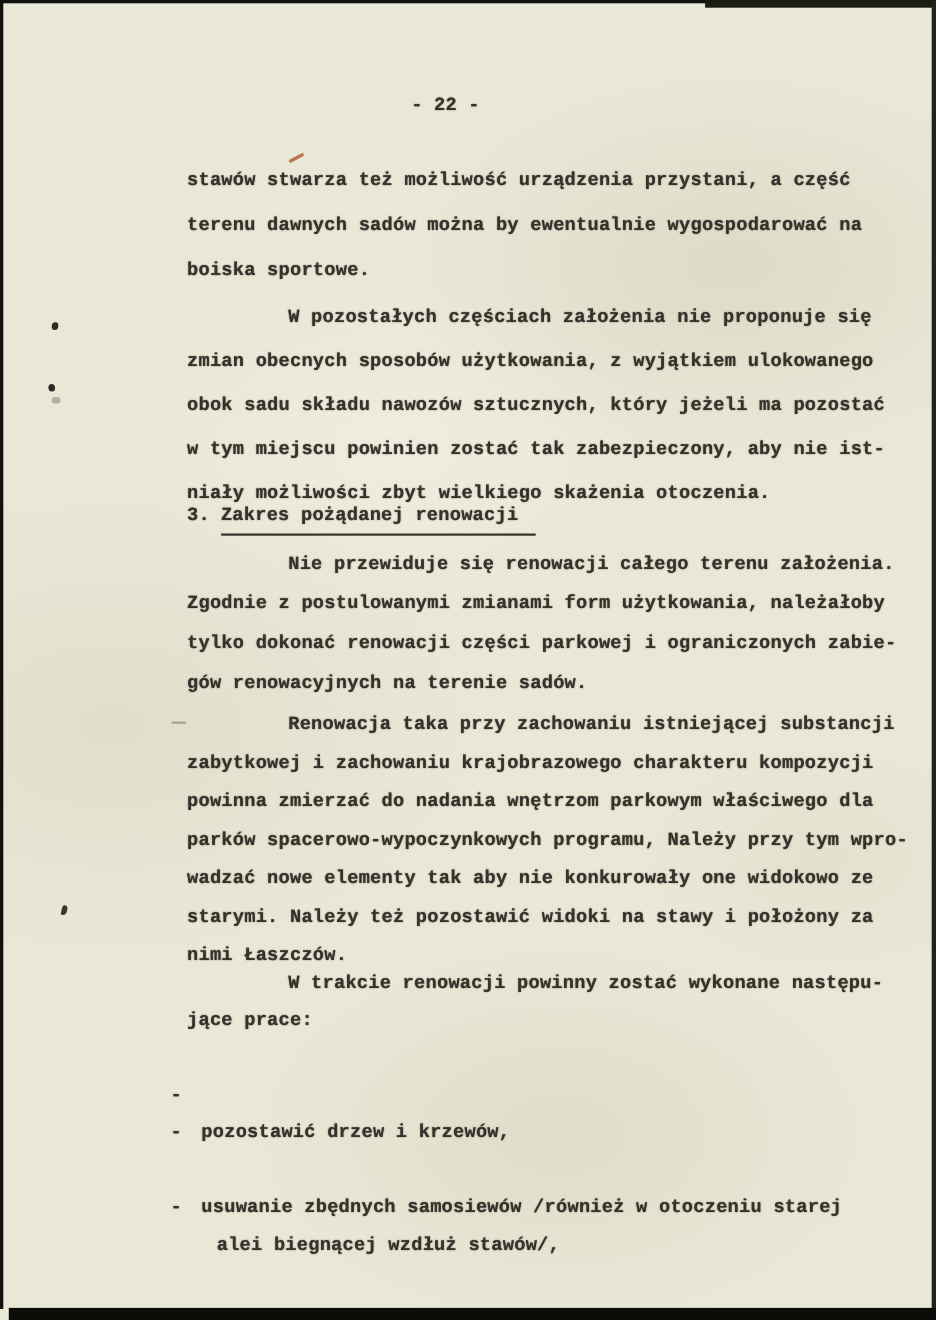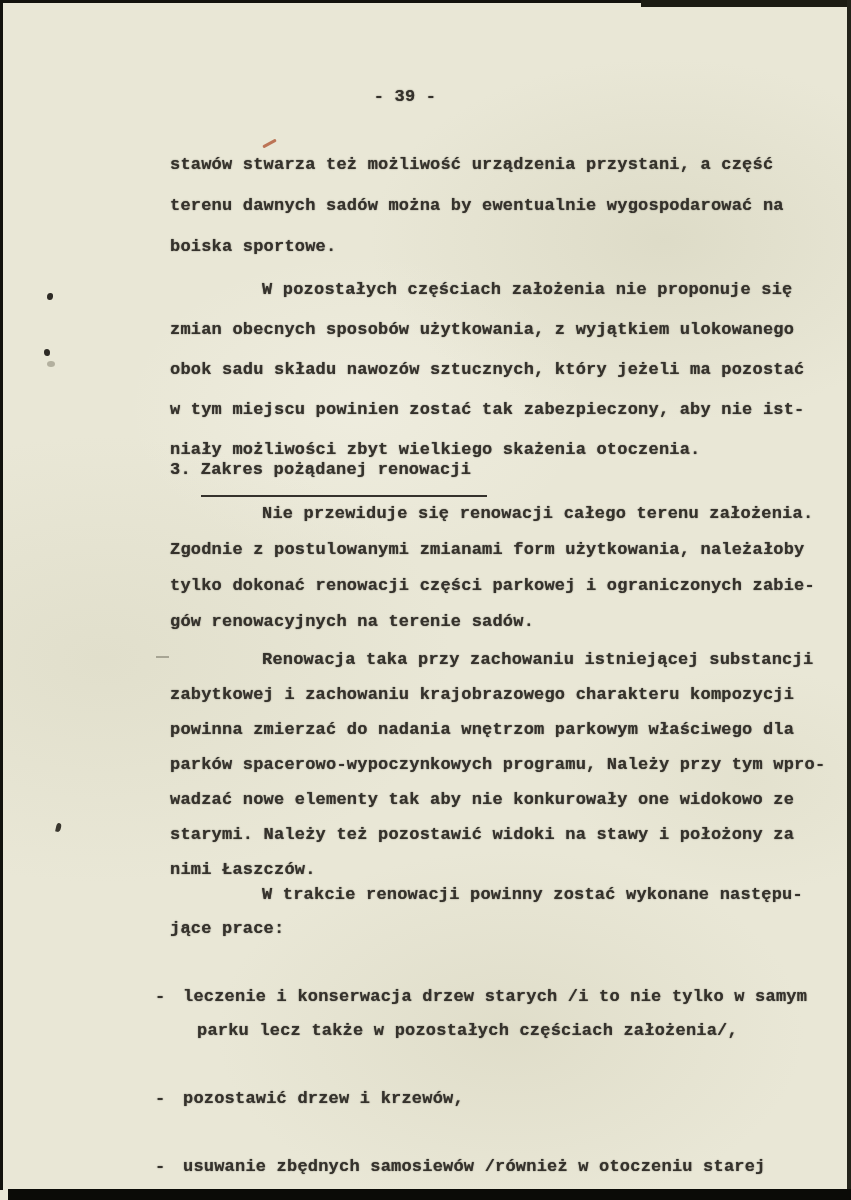--- a/index.html
+++ b/index.html
@@ -38,21 +38,21 @@
   .pagenum{left:340px;top:86px;width:130px;text-align:center;line-height:22px;}
   .para{left:170px;width:700px;}
   .indent{text-indent:92px;}
   .p1{top:144px;line-height:41px;}
   .p2{top:270px;line-height:40px;}
   .heading{left:170px;top:458px;line-height:24px;white-space:nowrap;}
   .heading .h-num{margin-right:10px;display:inline-block;}
   .heading .h-title{
     display:inline-block;
     border-bottom:2.5px solid #35322c;
-    padding-bottom:13px;padding-right:16px;
+    padding-bottom:3px;padding-right:16px;
   }
   .p3{top:496px;line-height:36px;}
   .p4{top:642px;line-height:35px;}
   .p5{top:878px;line-height:34px;}
   .worklist{left:153px;top:946px;width:710px;line-height:34px;
     list-style:none;margin:0;padding:0;}
   .worklist li{
     position:relative;
     padding-left:44px;
     text-indent:-14px;
@@ -68,21 +68,21 @@
   .sp2b{left:47px;top:361px;width:8px;height:6px;background:#8f8c7a;opacity:.6;border-radius:50%;}
   .sp3{left:56px;top:823px;width:5px;height:9px;background:#3a372f;border-radius:50% 50% 60% 10%;transform:rotate(12deg);}
   .sp4{left:262px;top:142px;width:15px;height:3px;background:#b05836;opacity:.8;transform:rotate(-28deg);border-radius:2px;}
   .sp5{left:156px;top:656px;width:13px;height:2px;background:#8f8c7c;opacity:.7;}
 </style>
 </head>
 <body>
 
 <div class="scan">
 
-  <div class="tw pagenum">- 39 -</div>
+  <div class="tw pagenum">- 22 -</div>
 
   <div class="tw para p1">stawów stwarza też możliwość urządzenia przystani, a część
 terenu dawnych sadów można by ewentualnie wygospodarować na
 boiska sportowe.</div>
 
   <div class="tw para indent p2">W pozostałych częściach założenia nie proponuje się
 zmian obecnych sposobów użytkowania, z wyjątkiem ulokowanego
 obok sadu składu nawozów sztucznych, który jeżeli ma pozostać
 w tym miejscu powinien zostać tak zabezpieczony, aby nie ist-
 niały możliwości zbyt wielkiego skażenia otoczenia.</div>
@@ -101,22 +101,21 @@
 powinna zmierzać do nadania wnętrzom parkowym właściwego dla
 parków spacerowo-wypoczynkowych programu, Należy przy tym wpro-
 wadzać nowe elementy tak aby nie konkurowały one widokowo ze
 starymi. Należy też pozostawić widoki na stawy i położony za
 nimi Łaszczów.</div>
 
   <div class="tw para indent p5">W trakcie renowacji powinny zostać wykonane następu-
 jące prace:</div>
 
   <ul class="tw worklist">
-    <li><span class="dash">-</span><span>leczenie i konserwacja drzew starych /i to nie tylko w samym
-parku lecz także w pozostałych częściach założenia/,</span></li>
+    <li><span class="dash">-</span></li>
     <li><span class="dash">-</span><span>pozostawić drzew i krzewów,</span></li>
     <li><span class="dash">-</span><span>usuwanie zbędnych samosiewów /również w otoczeniu starej
 alei biegnącej wzdłuż stawów/,</span></li>
     
   </ul>
 
   <div class="speck sp1"></div>
   <div class="speck sp2"></div>
   <div class="speck sp2b"></div>
   <div class="speck sp3"></div>

